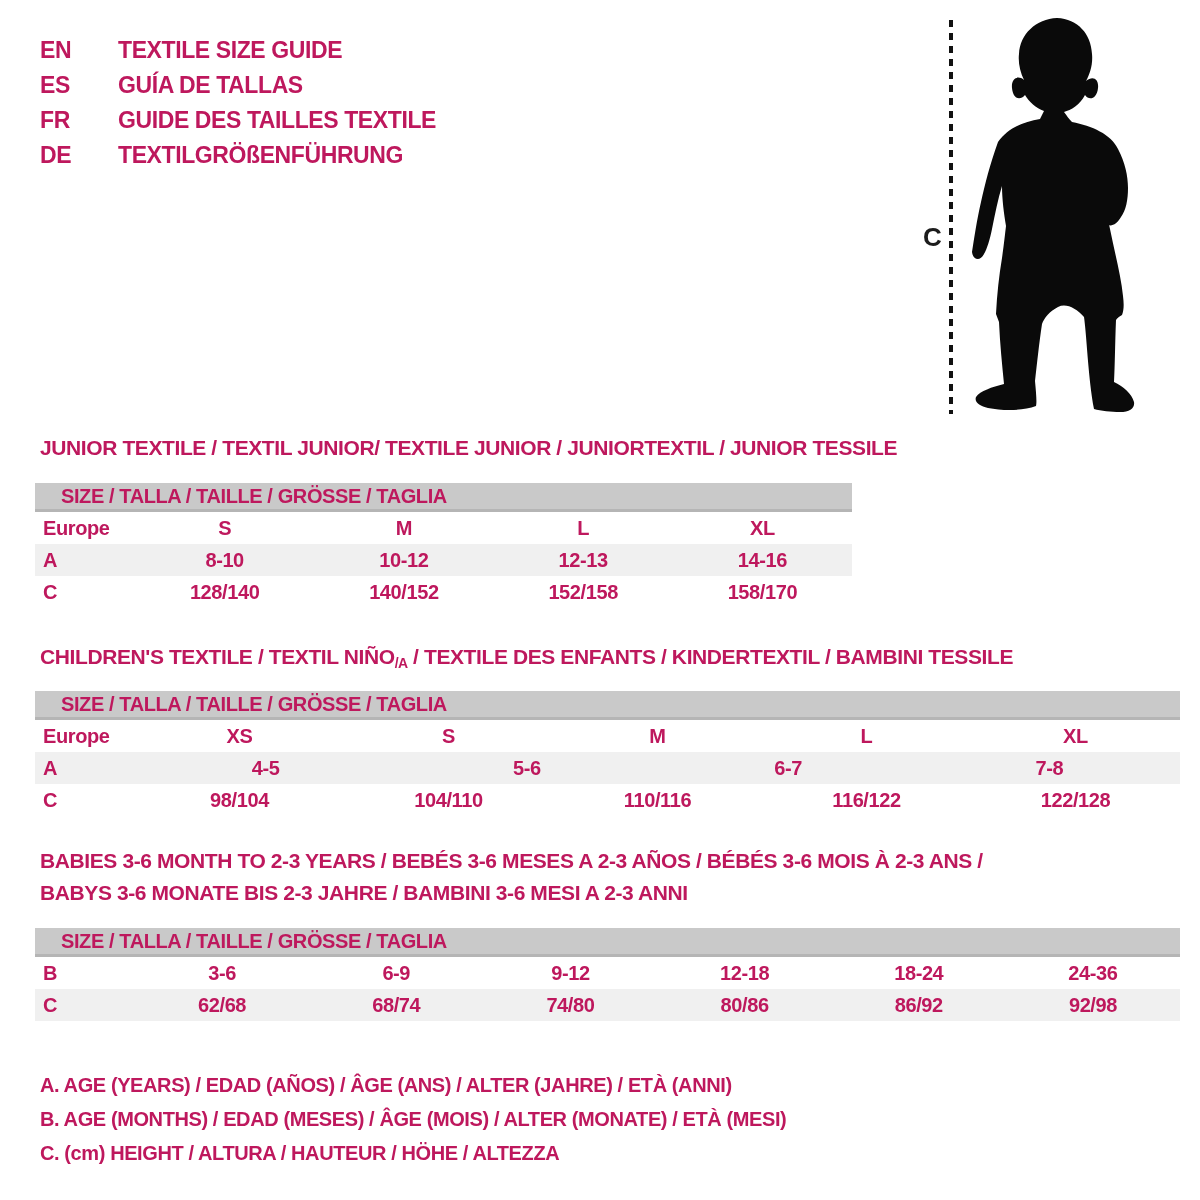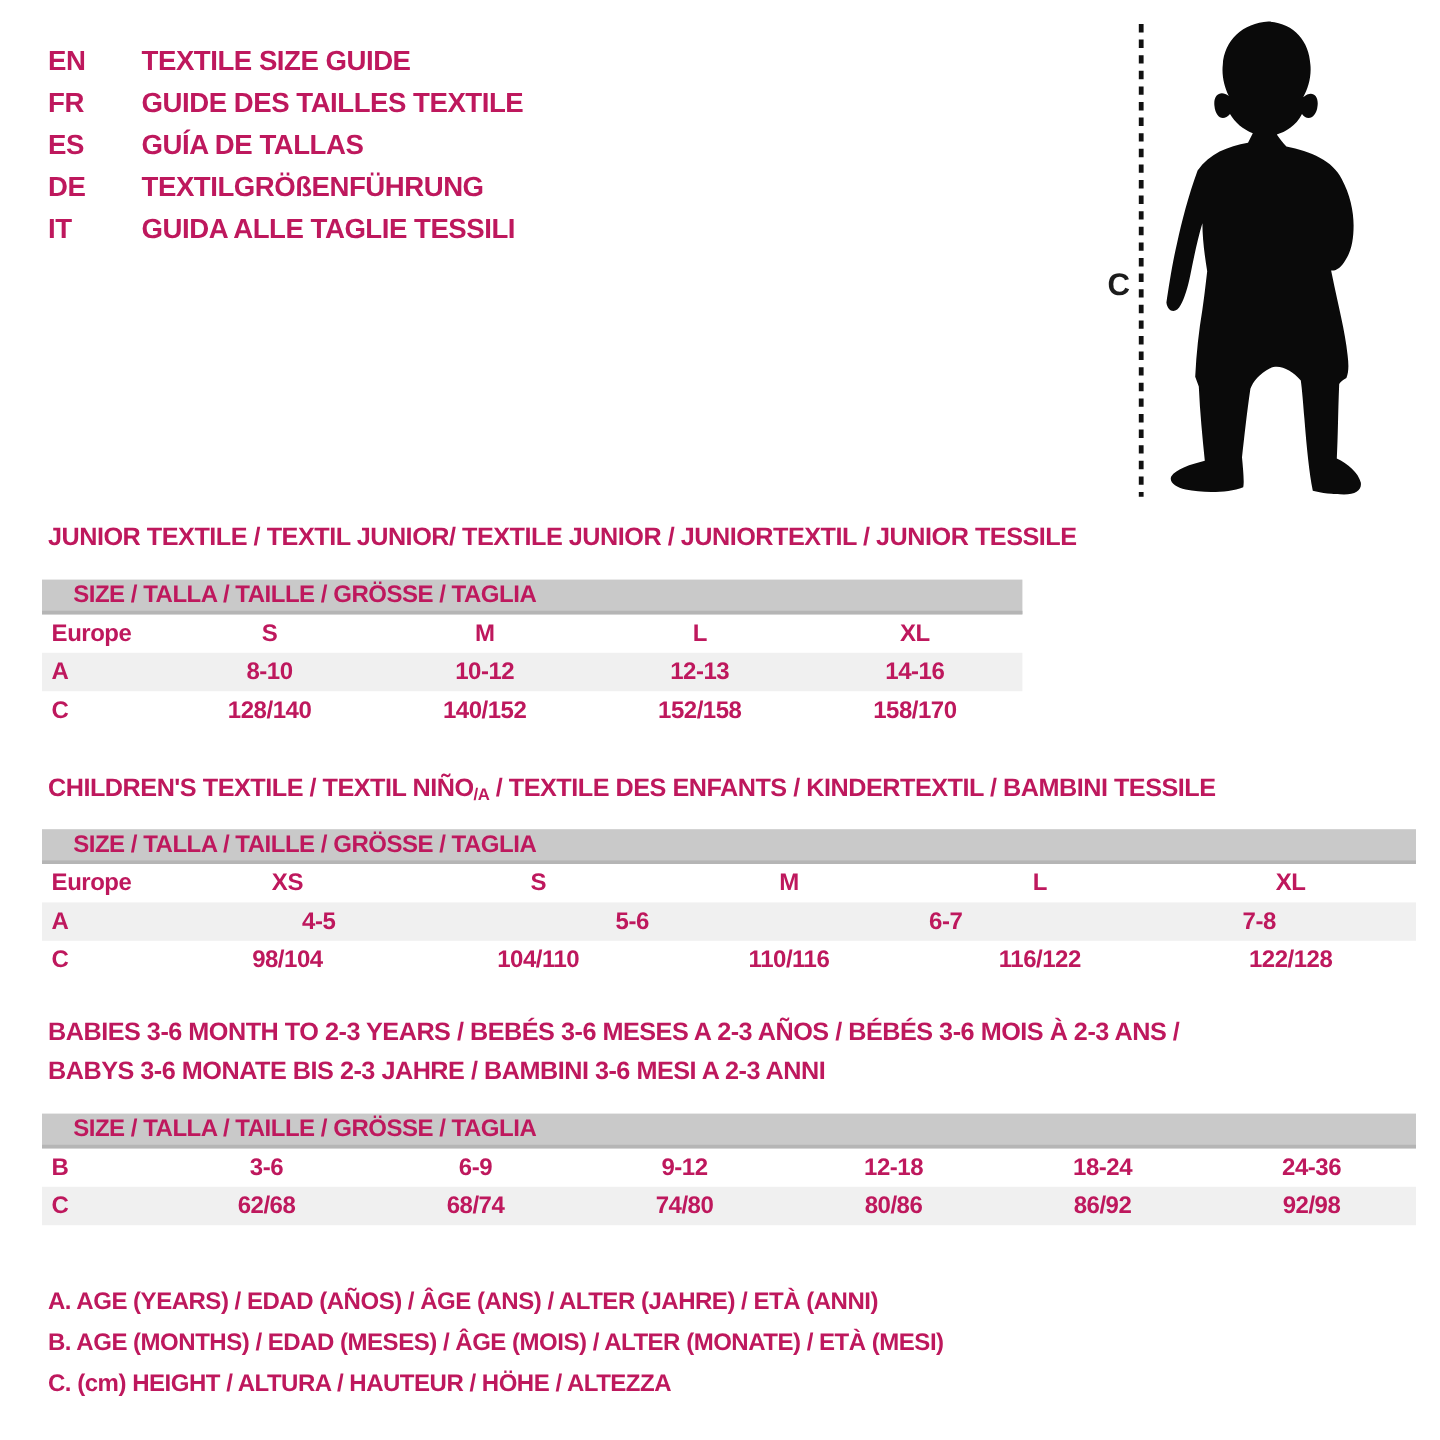--- a/index.html
+++ b/index.html
@@ -45,34 +45,30 @@
 <body>
 
 <div class="page">
 
   <div class="lang-list">
     <div class="lang-row">
       <span class="lang-code">EN</span>
       <span>TEXTILE SIZE GUIDE</span>
     </div>
     <div class="lang-row">
+      <span class="lang-code">ES</span>
+      <span>GUÍA DE TALLAS</span>
+    </div>
+    <div class="lang-row">
       <span class="lang-code">FR</span>
       <span>GUIDE DES TAILLES TEXTILE</span>
     </div>
     <div class="lang-row">
-      <span class="lang-code">ES</span>
-      <span>GUÍA DE TALLAS</span>
-    </div>
-    <div class="lang-row">
       <span class="lang-code">DE</span>
       <span>TEXTILGRÖßENFÜHRUNG</span>
-    </div>
-    <div class="lang-row">
-      <span class="lang-code">IT</span>
-      <span>GUIDA ALLE TAGLIE TESSILI</span>
     </div>
   </div>
 
   <div class="figure">
     <svg width="235" height="410" viewBox="0 0 235 410" xmlns="http://www.w3.org/2000/svg">
       <text x="8" y="234" font-size="26" font-weight="bold" fill="#1c1c1c" font-family="Liberation Sans, sans-serif">C</text>
       <line x1="36" y1="8" x2="36" y2="402" stroke="#111111" stroke-width="4" stroke-dasharray="7 6"></line>
       <g transform="translate(53,2)" fill="#0a0a0a">
         <path d="M 89,4
           C 110,5 123,20 124,40 C 125,50 122,60 118,67

